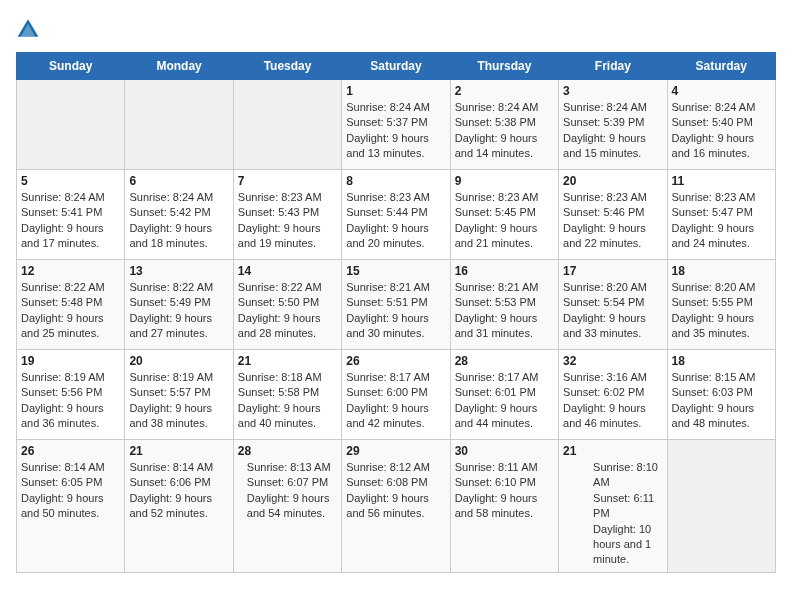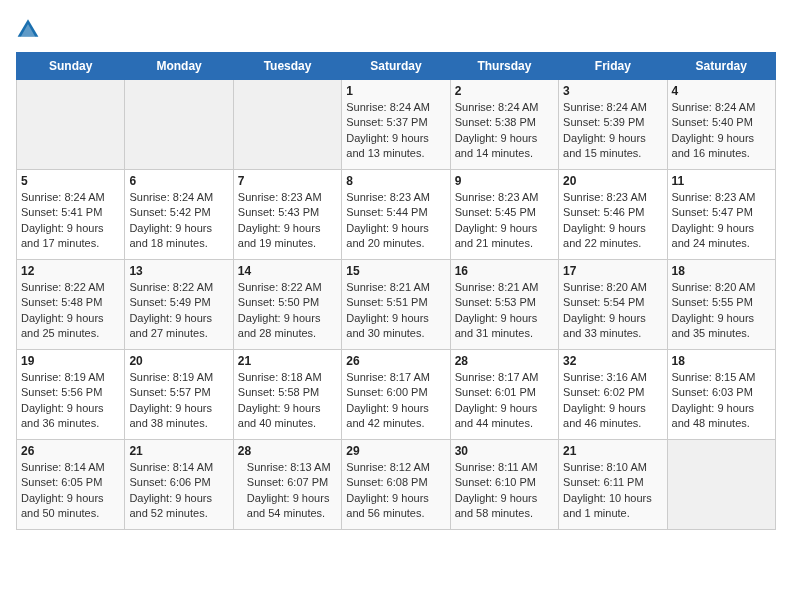--- a/index.html
+++ b/index.html
@@ -313,20 +313,20 @@
 Daylight: 9 hours and 56 minutes.</div>
         </td>
         <td>
           <div class="day-number">30</div>
           <div class="day-info" style="white-space: pre-line;">Sunrise: 8:11 AM
 Sunset: 6:10 PM
 Daylight: 9 hours and 58 minutes.</div>
         </td>
         <td>
           <div class="day-number">21</div>
-          <div class="day-info" style="white-space: pre-line;">Sunrise: 8:10 AM
+          <div class="day-info" style="white-space: pre-line; margin-left: 30px;">Sunrise: 8:10 AM
 Sunset: 6:11 PM
 Daylight: 10 hours and 1 minute.</div>
         </td>
         <td class="empty"></td>
       </tr>
     </tbody>
 </table>
 
 </body></html>

